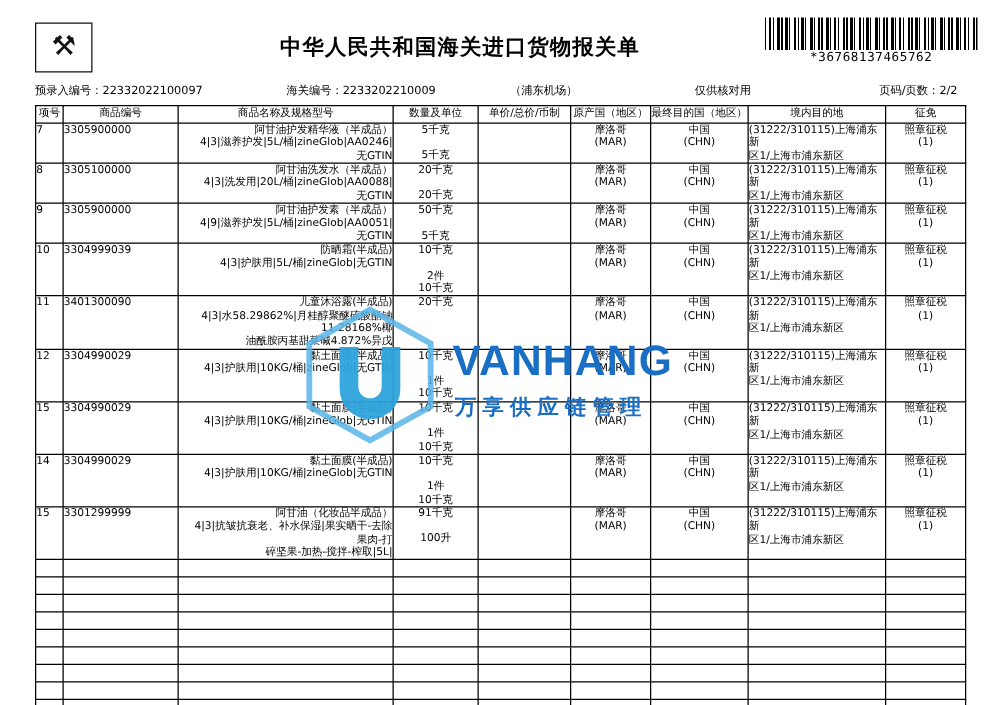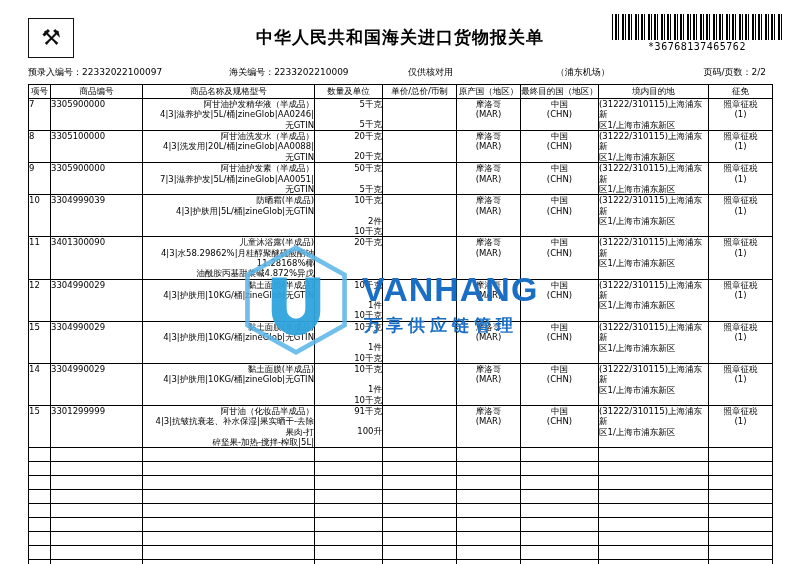--- a/index.html
+++ b/index.html
@@ -38,21 +38,21 @@
     justify-content: center;
   }
   .logo-glyph {
     font-size: 22px;
     line-height: 1;
     color: #111;
   }
   .doc-title {
     position: absolute;
     left: 0; top: 26px;
-    width: 800px;
+    width: 736px;
     text-align: center;
     font-family: Liberation Sans, sans-serif;
     font-size: 17px;
     font-weight: bold;
     letter-spacing: 1px;
   }
   .barcode {
     position: absolute;
     right: 18px; top: 14px;
     width: 170px; height: 26px;
@@ -119,21 +119,21 @@
   .c-qty    { width: 68px; }
   .c-price  { width: 74px; }
   .c-origin { width: 64px; }
   .c-final  { width: 78px; }
   .c-dest   { width: 110px; }
   .c-levy   { width: 64px; }
 
   td.no      { text-align: left;  padding-left: 2px; }
   td.code    { text-align: left;  padding-left: 2px; }
   td.name    { text-align: right;  padding-left: 2px; }
-  td.qty     { text-align: right; }
+  td.qty     { text-align: center; }
   td.price   { text-align: center; }
   td.origin  { text-align: center; }
   td.final   { text-align: center; }
   td.dest    { text-align: left; padding-left: 2px; }
   td.levy    { text-align: center; }
 
   .sub { display: block; }
   .sub-ind { display: block; padding-left: 12px; }
   .qty2 { display: block; margin-top: 10px; }
   .empty-row td { height: 13px; }
@@ -185,22 +185,22 @@
     <div class="barcode-num">*36768137465762</div>
   </div>
 
   <div class="meta-row">
     <div class="meta-cell m1">
       <span>预录入编号：</span><span>22332022100097</span>
     </div>
     <div class="meta-cell m2">
       <span>海关编号：</span><span>2233202210009</span>
     </div>
+    <div class="meta-cell m3">（浦东机场）</div>
     <div class="meta-cell m4">仅供核对用</div>
-    <div class="meta-cell m3">（浦东机场）</div>
     <div class="meta-cell m5">
       <span>页码/页数：</span><span>2/2</span>
     </div>
   </div>
 
   <table class="decl">
     <colgroup>
       <col class="c-no">
         <col class="c-code">
         <col class="c-name">
@@ -293,21 +293,21 @@
         </tr>
         <tr>
           <td class="no">
             <span class="sub">9</span>
           </td>
           <td class="code">
             <span class="sub">3305900000</span>
           </td>
           <td class="name">
             <span class="sub">阿甘油护发素（半成品）</span>
-            <span class="sub-ind">7|3|滋养护发|5L/桶|zineGlob|AA0051|无GTIN</span>
+            <span class="sub-ind">4|9|滋养护发|5L/桶|zineGlob|AA0051|无GTIN</span>
           </td>
           <td class="qty">
             <span class="sub">50千克</span>
             <span class="qty2">5千克</span>
           </td>
           <td class="price"></td>
           <td class="origin">
             <span class="sub">摩洛哥</span>
             <span class="sub">(MAR)</span>
           </td>

